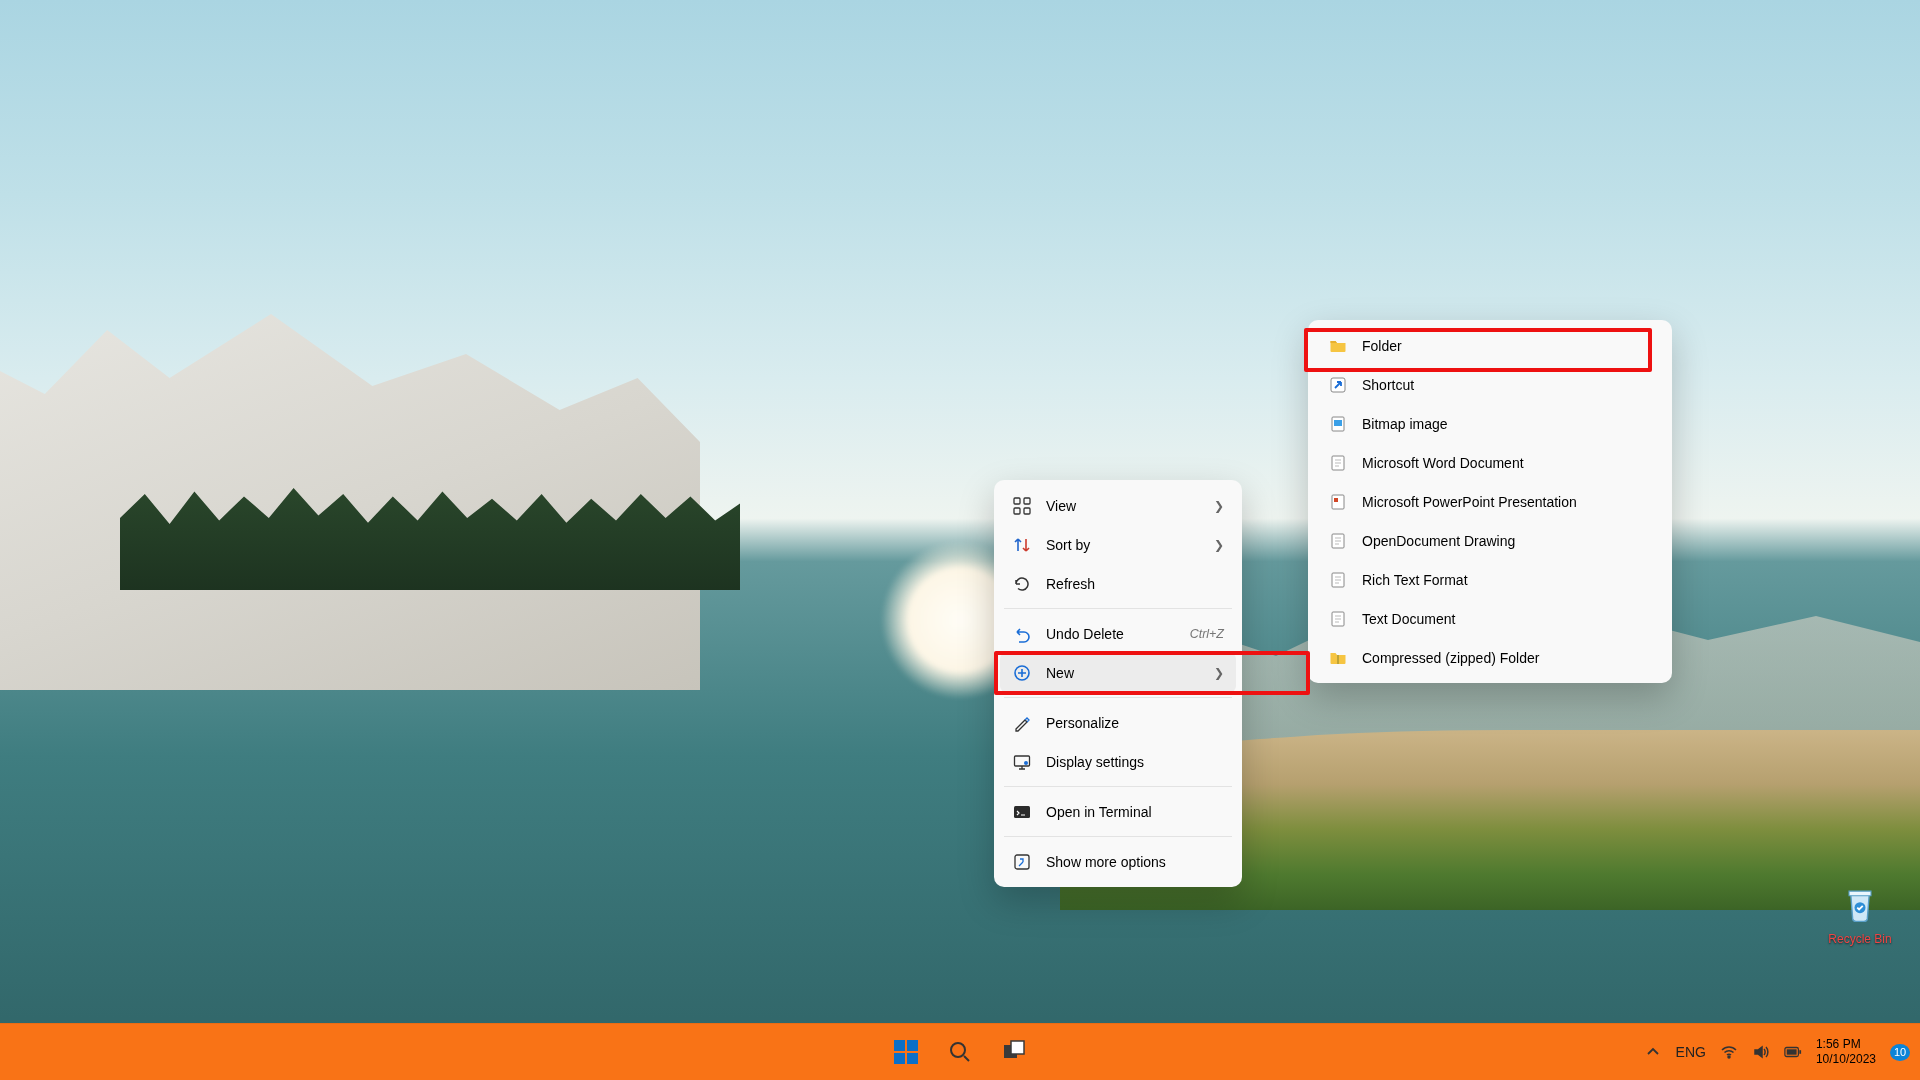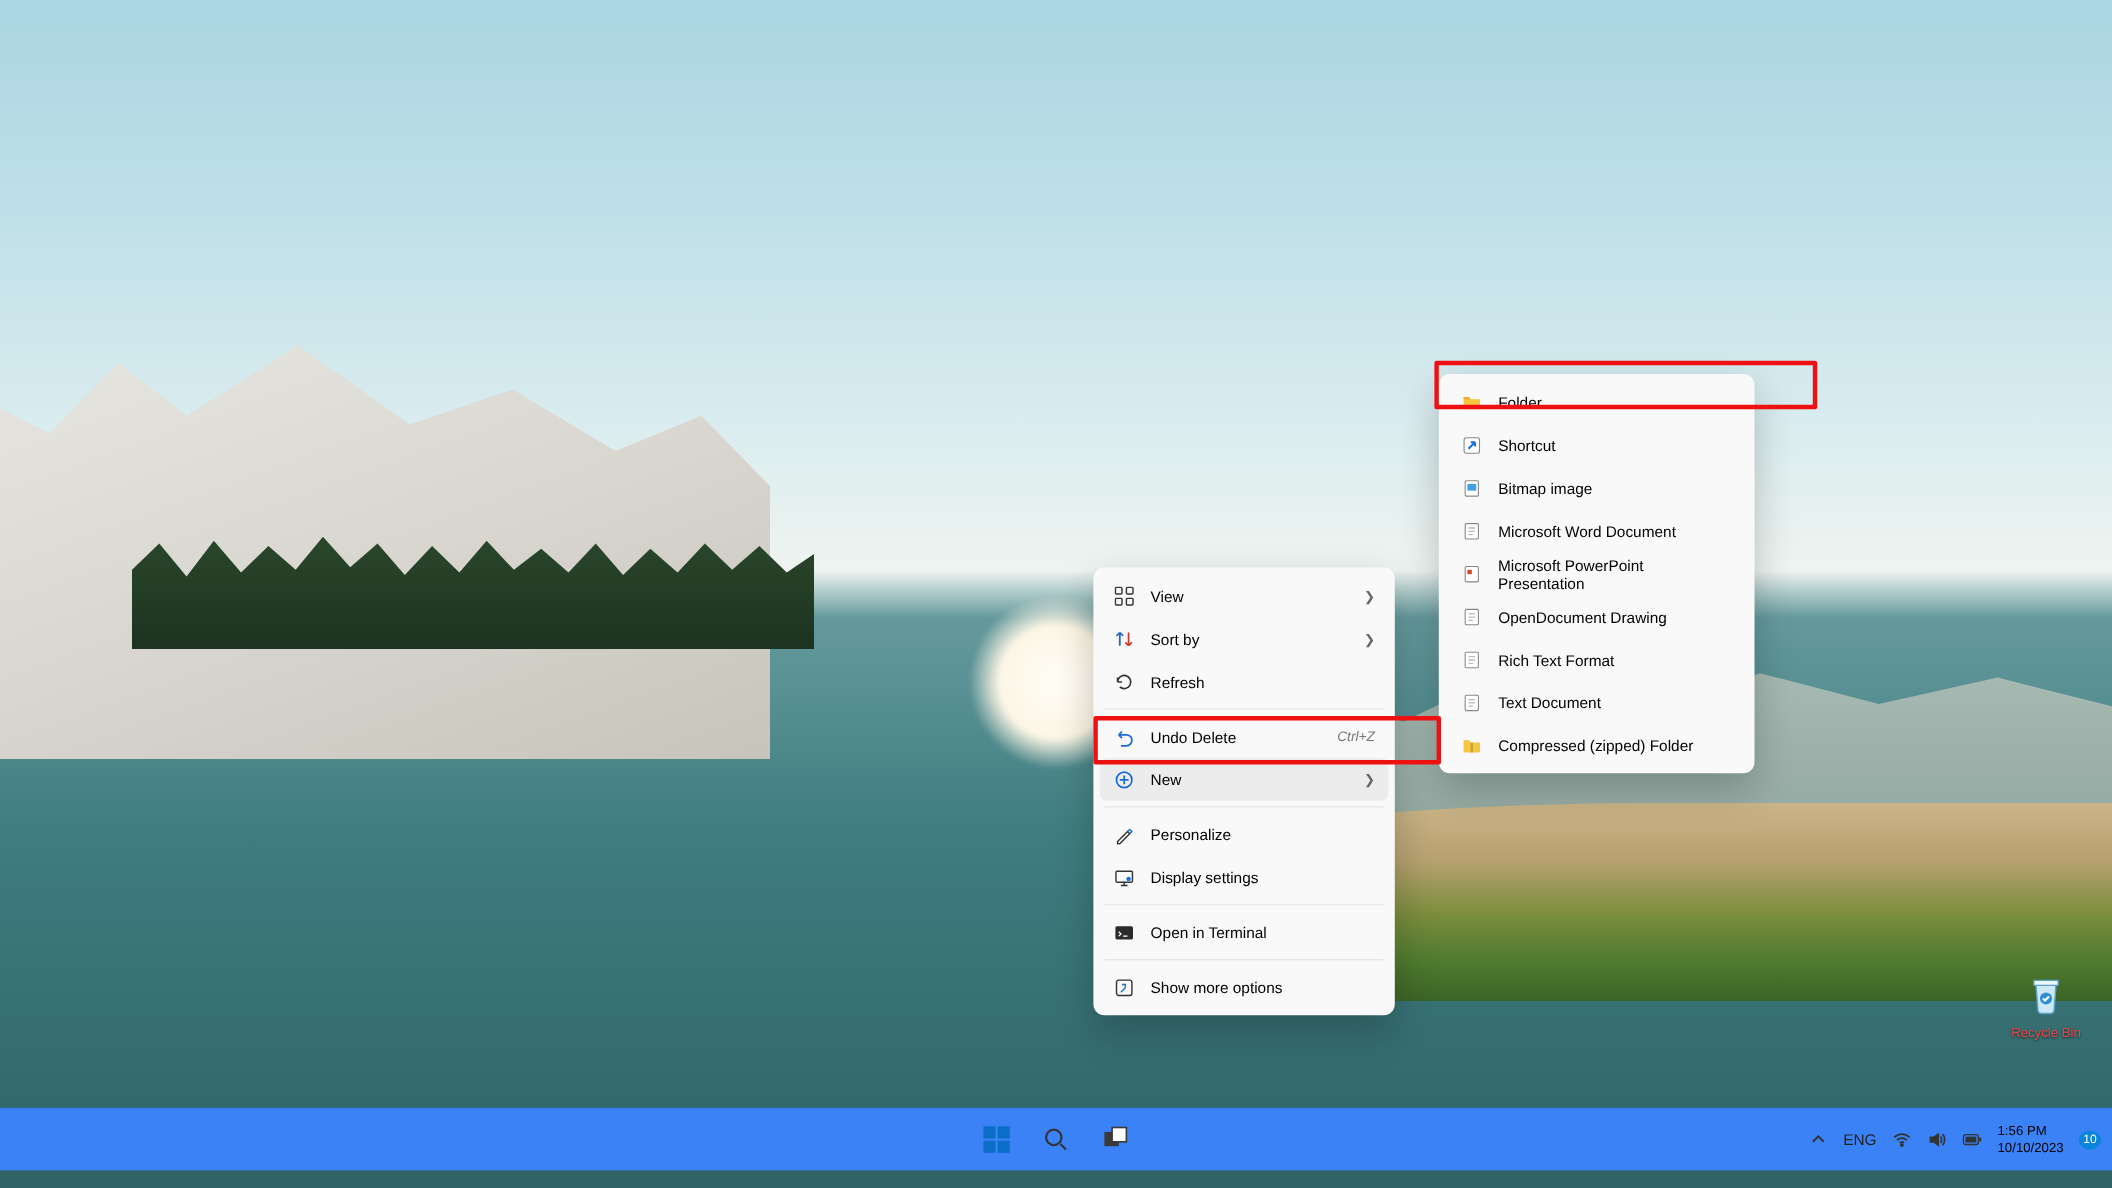--- a/index.html
+++ b/index.html
@@ -17,29 +17,29 @@
 .recycle-bin svg{width:44px;height:44px;}
 
 .context-menu{position:absolute;background:#f9f9f9;border-radius:10px;box-shadow:0 14px 36px rgba(0,0,0,.22);padding:6px;box-sizing:border-box;}
 .menu-item{display:flex;align-items:center;height:39px;padding:0 12px;border-radius:6px;cursor:default;position:relative;}
 .menu-item.hover{background:#ececec;}
 .menu-item .mi-icon{width:20px;height:20px;margin-right:14px;display:flex;align-items:center;justify-content:center;}
 .menu-item .mi-label{flex:1;white-space:nowrap;}
 .menu-item .mi-shortcut{color:#777;font-size:12.5px;margin-left:16px;font-style:italic;}
 .menu-item .mi-chevron{font-size:12px;color:#666;margin-left:10px;}
 .menu-sep{height:1px;background:#e3e3e3;margin:5px 4px;}
-.menu-main{left:994px;top:480px;width:274px;margin-top:36px;}
-.menu-sub{left:1308px;top:340px;width:287px;}
+.menu-main{left:994px;top:480px;width:248px;}
+.menu-sub{left:1308px;top:320px;width:364px;}
 .highlight-box{position:absolute;border:4px solid #e11;border-radius:2px;pointer-events:none;box-sizing:border-box;}
 .hl-new{left:994px;top:651px;width:316px;height:44px;}
 .hl-folder{left:1304px;top:328px;width:348px;height:44px;}
 .sub-item{display:flex;align-items:center;height:39px;padding:0 14px;border-radius:6px;}
 .sub-item .si-icon{width:20px;height:20px;margin-right:14px;display:flex;align-items:center;justify-content:center;}
 
-.taskbar{position:absolute;left:0;bottom:16px;width:100%;height:56px;background:#3b82f6;border-top:1px solid rgba(0,0,0,.06);display:flex;align-items:center;margin-top:39px;}
+.taskbar{position:absolute;left:0;bottom:0;width:100%;height:56px;background:#f97316;border-top:1px solid rgba(0,0,0,.06);display:flex;align-items:center;margin-top:39px;}
 .taskbar-center{position:absolute;left:50%;transform:translateX(-50%);display:flex;align-items:center;gap:10px;}
 .taskbar-center .tb-btn{width:44px;height:44px;border-radius:6px;display:flex;align-items:center;justify-content:center;}
 .taskbar-right{position:absolute;right:10px;display:flex;align-items:center;gap:14px;height:100%;}
 .tray-text{font-size:12px;text-align:left;line-height:1.25;}
 .tray-item{display:flex;align-items:center;justify-content:center;color:#222;}
 .tray-icon{width:18px;height:18px;}
 .notif-badge{width:20px;height:17px;border-radius:50%;background:#0a84d8;color:#fff;font-size:11px;display:flex;align-items:center;justify-content:center;}
 </style>
 </head>
 <body>

